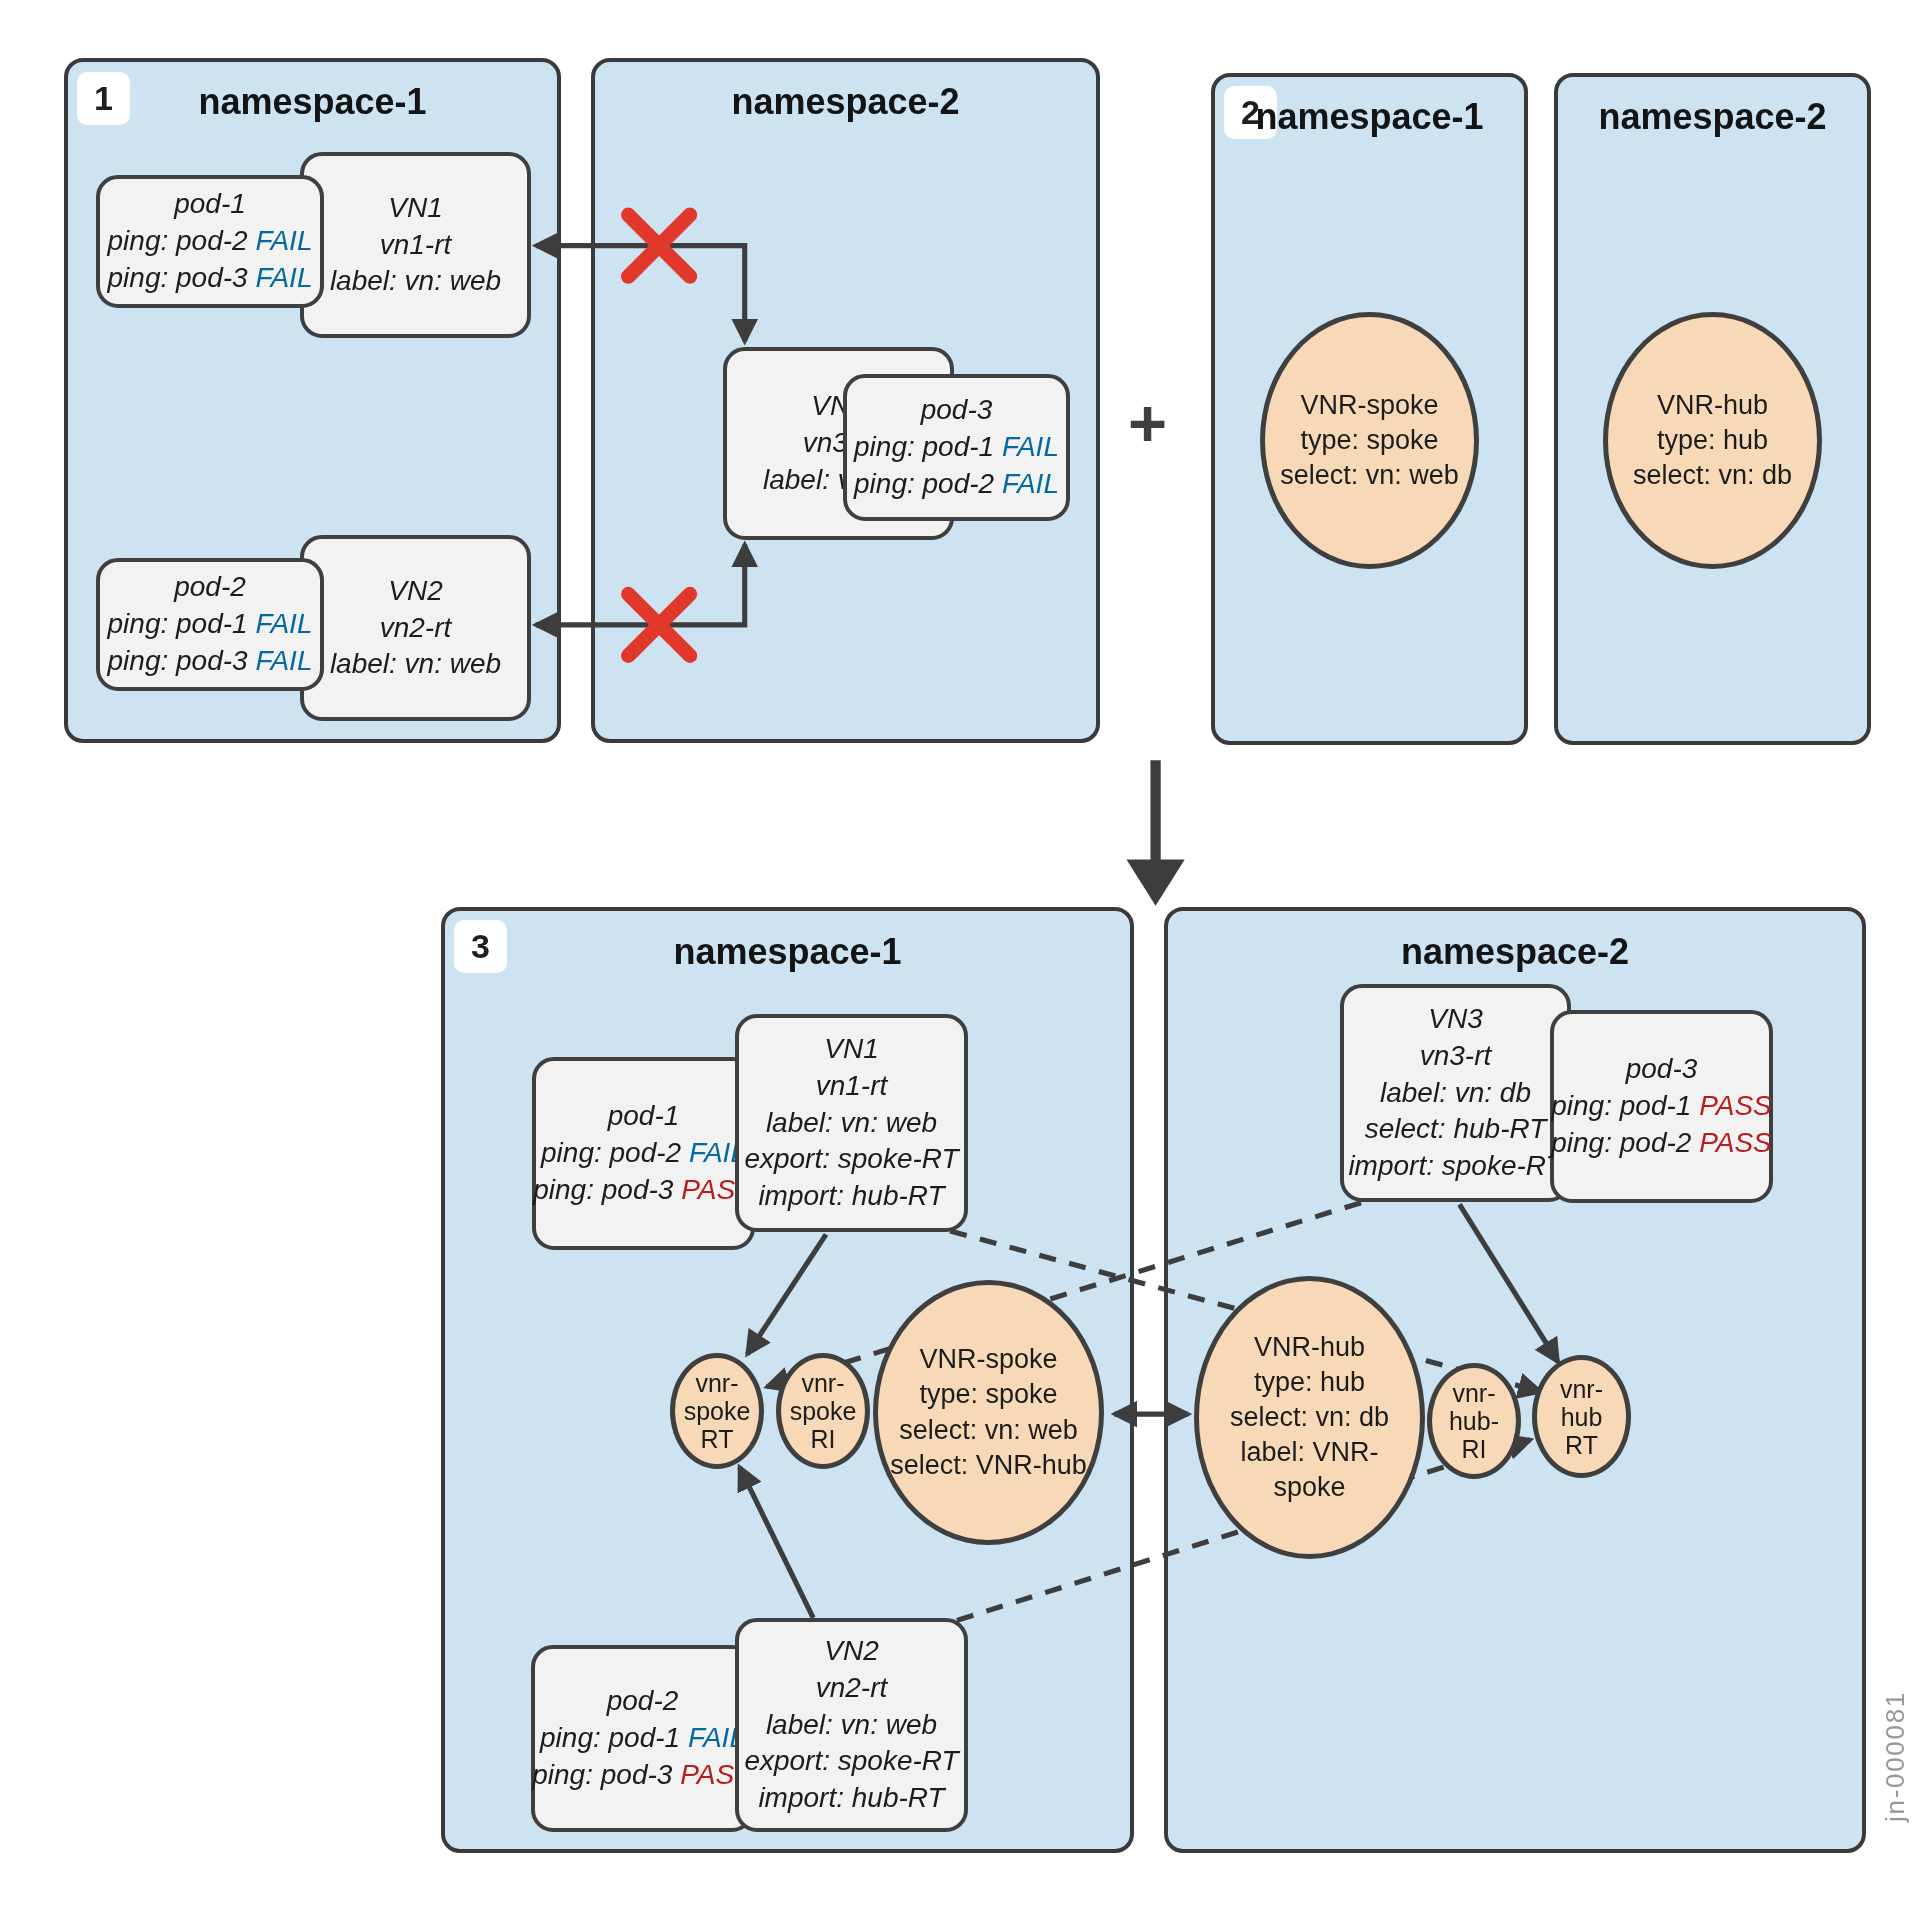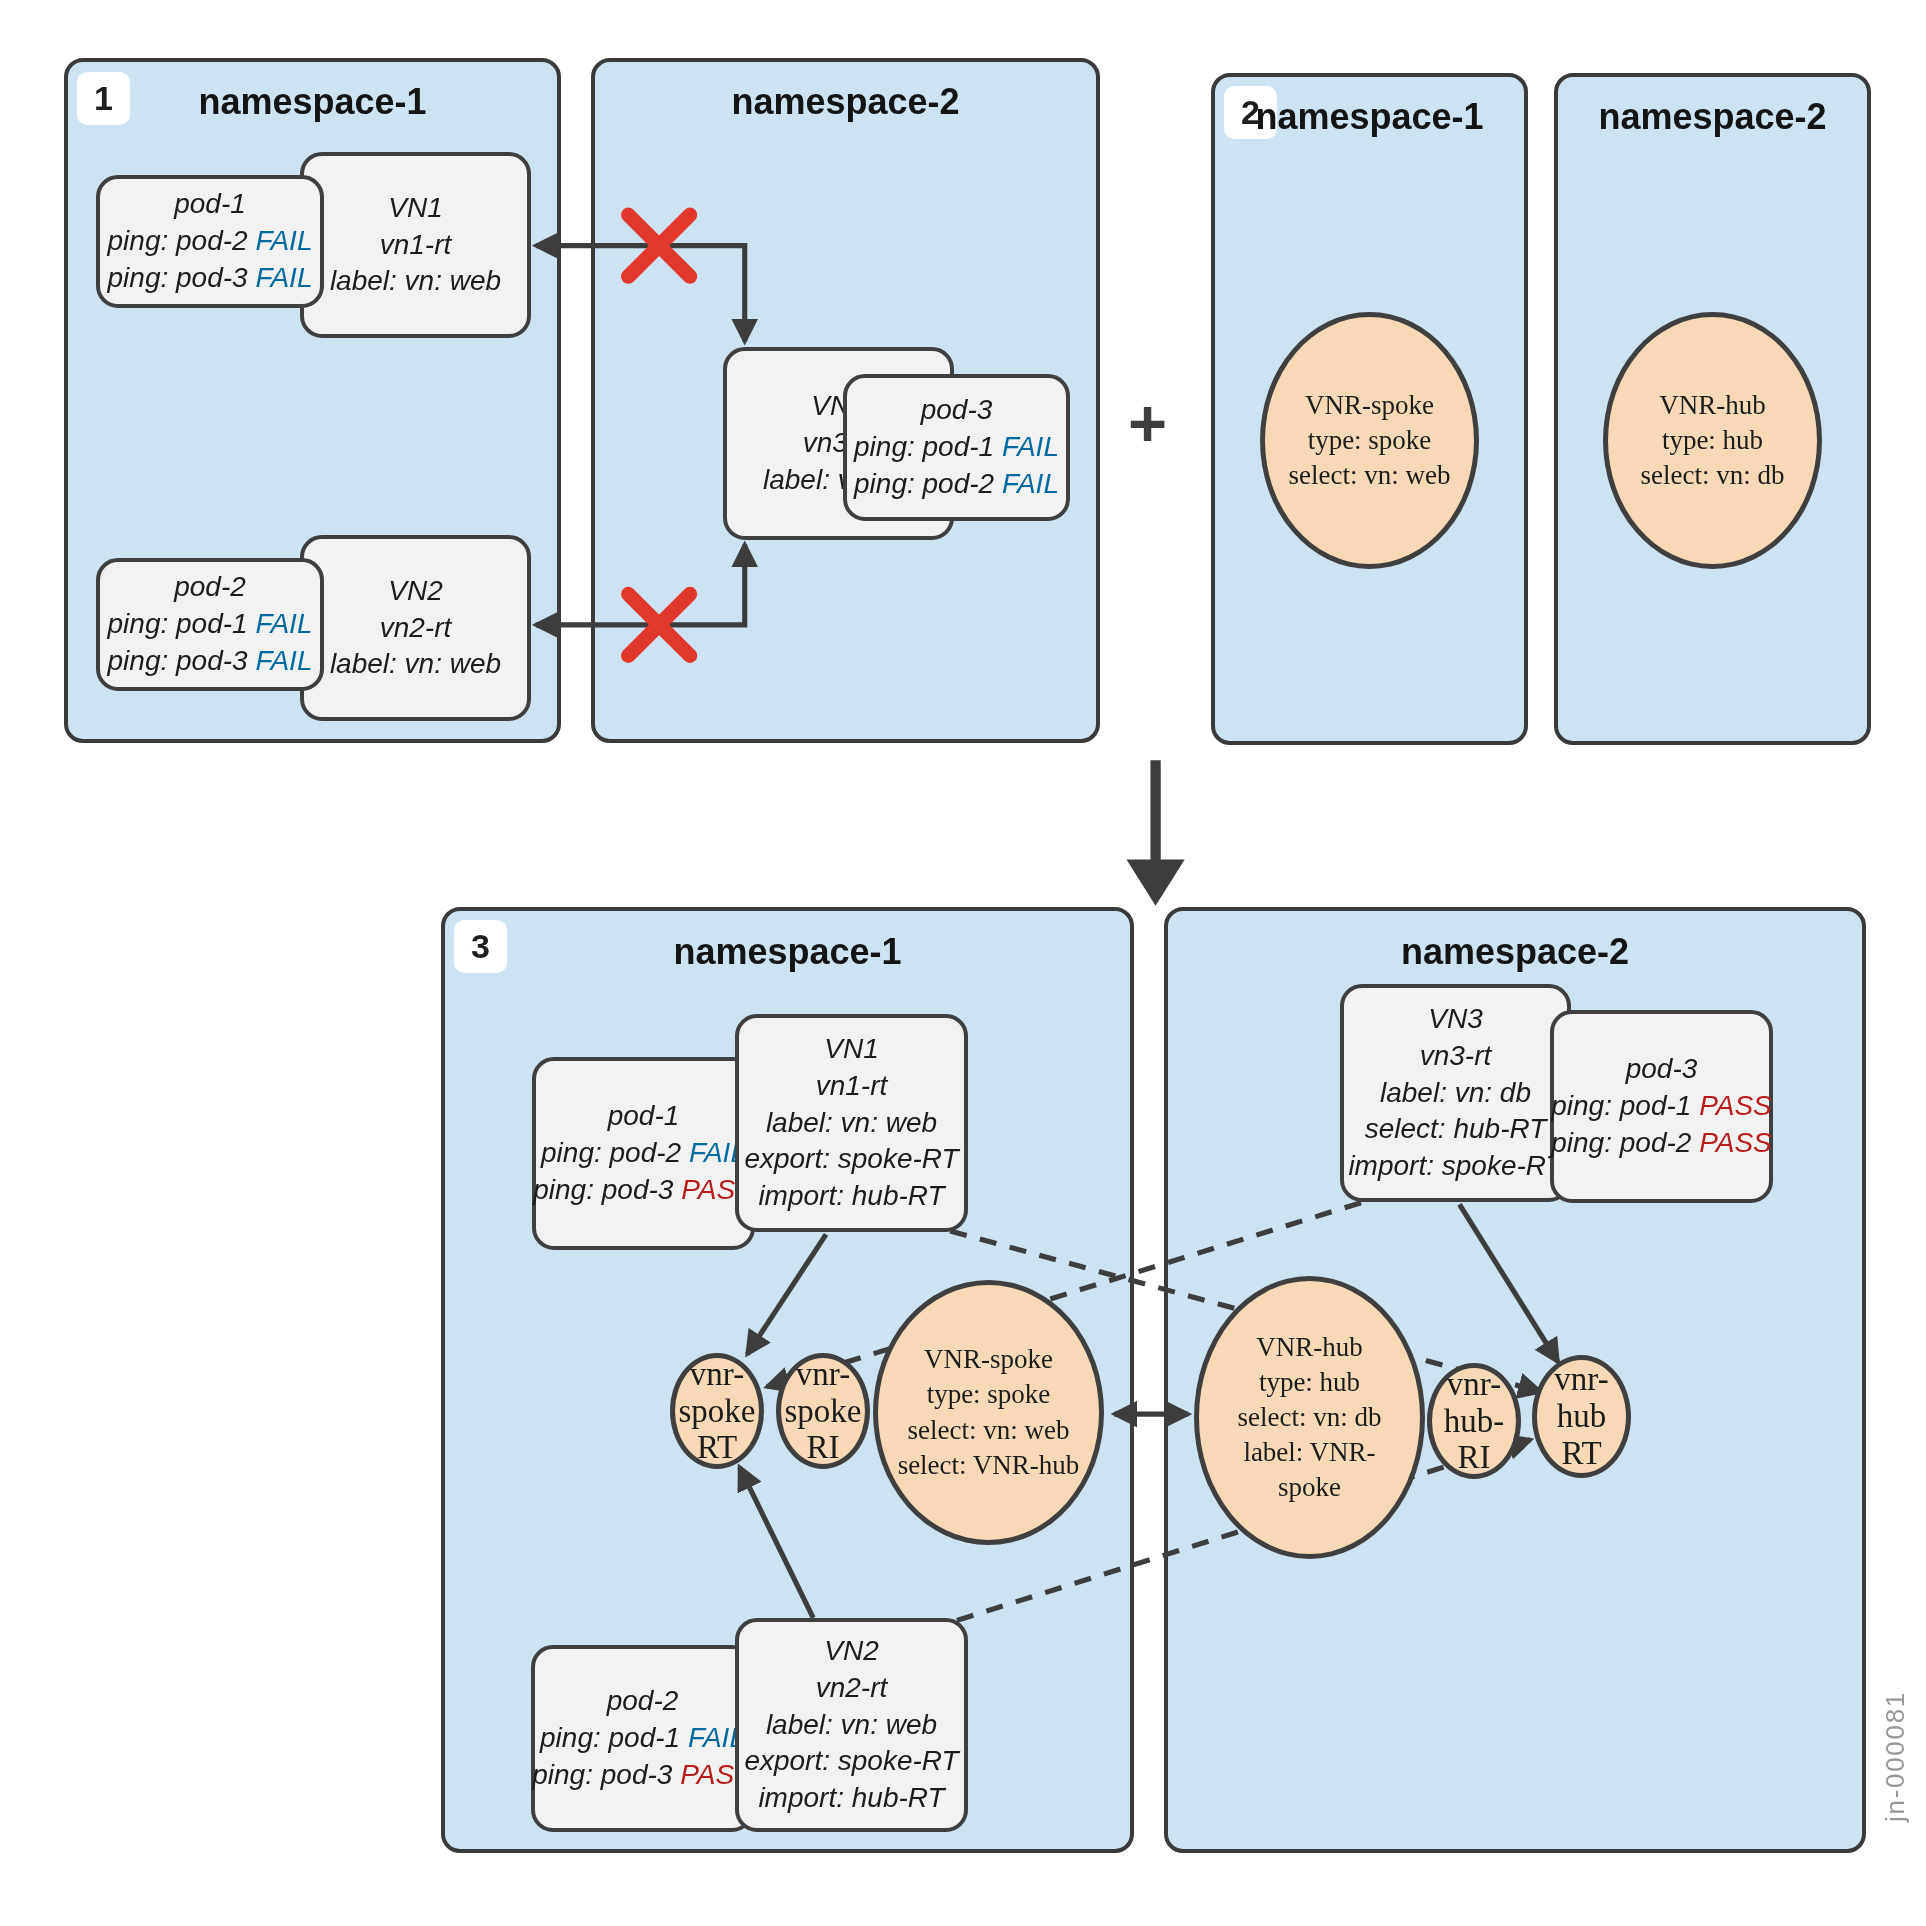--- a/index.html
+++ b/index.html
@@ -8,22 +8,22 @@
   .overlay{position:absolute;left:0;top:0;width:1926px;height:1926px;z-index:1;}
   .ns{position:absolute;background:#cde3f2;border:4.3px solid #3a3a3a;border-radius:19px;z-index:0;box-sizing:border-box;}
   .ns-title{position:absolute;z-index:2;font-size:36px;font-weight:bold;text-align:center;color:#141414;}
   .badge{position:absolute;z-index:2;width:53px;height:53px;background:#ffffff;border-radius:10.3px;
          display:flex;align-items:center;justify-content:center;font-size:34px;font-weight:bold;color:#1f1f1f;}
   .node{position:absolute;background:#f2f2f2;border:4.3px solid #3f3f3f;border-radius:22px;box-sizing:border-box;
         display:flex;flex-direction:column;align-items:center;justify-content:center;text-align:center;
         font-size:28px;line-height:1.32;font-style:italic;}
   .ell{position:absolute;background:#f7d9b8;border:5.1px solid #3f3f3f;border-radius:50%;box-sizing:border-box;
        display:flex;flex-direction:column;align-items:center;justify-content:center;text-align:center;
-       font-size:27px;line-height:1.3;z-index:2;font-family:Liberation Serif, serif;}
-  .ell.small{font-size:33px;line-height:1.12;}
+       font-size:27px;line-height:1.3;z-index:2;}
+  .ell.small{font-size:25px;line-height:1.12;}
   .st.fail{color:#0369a1;}
   .st.pass{color:#b91c1c;}
   .plus{position:absolute;z-index:2;font-size:67px;font-weight:bold;color:#3f3f3f;}
   .figid{position:absolute;z-index:2;font-size:26px;color:#979797;writing-mode:vertical-rl;
          transform:rotate(180deg);letter-spacing:1.7px;}
   .ln{white-space:nowrap;}
 </style>
 </head>
 <body>
 

